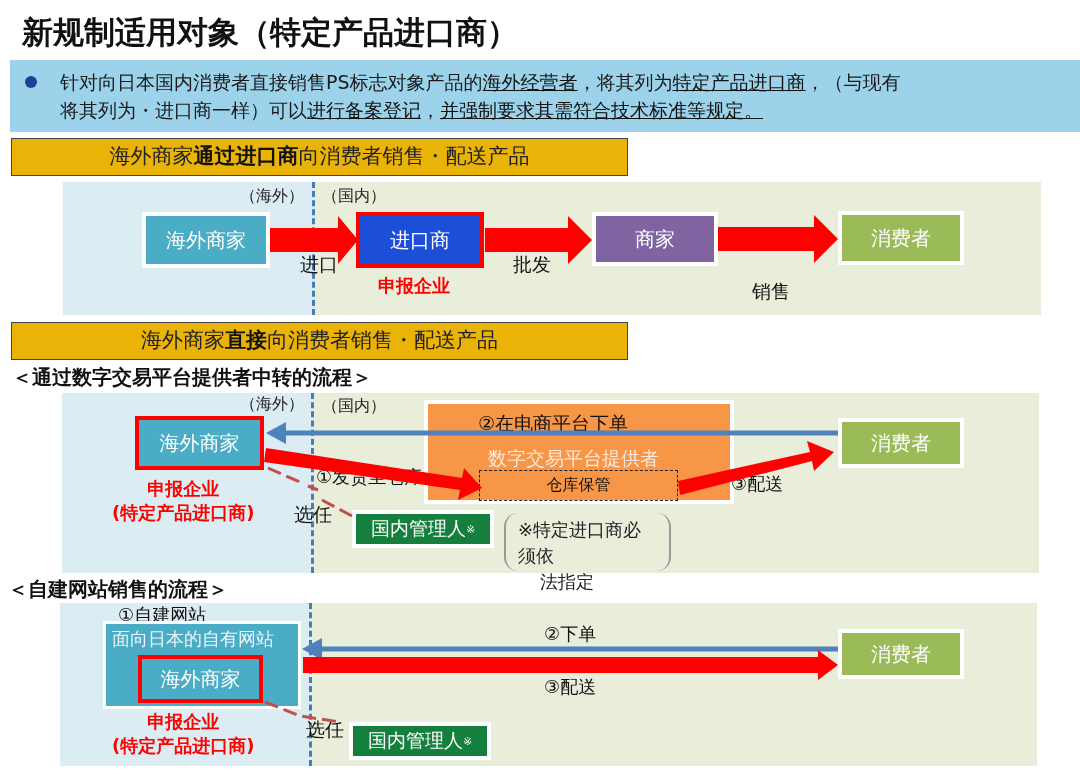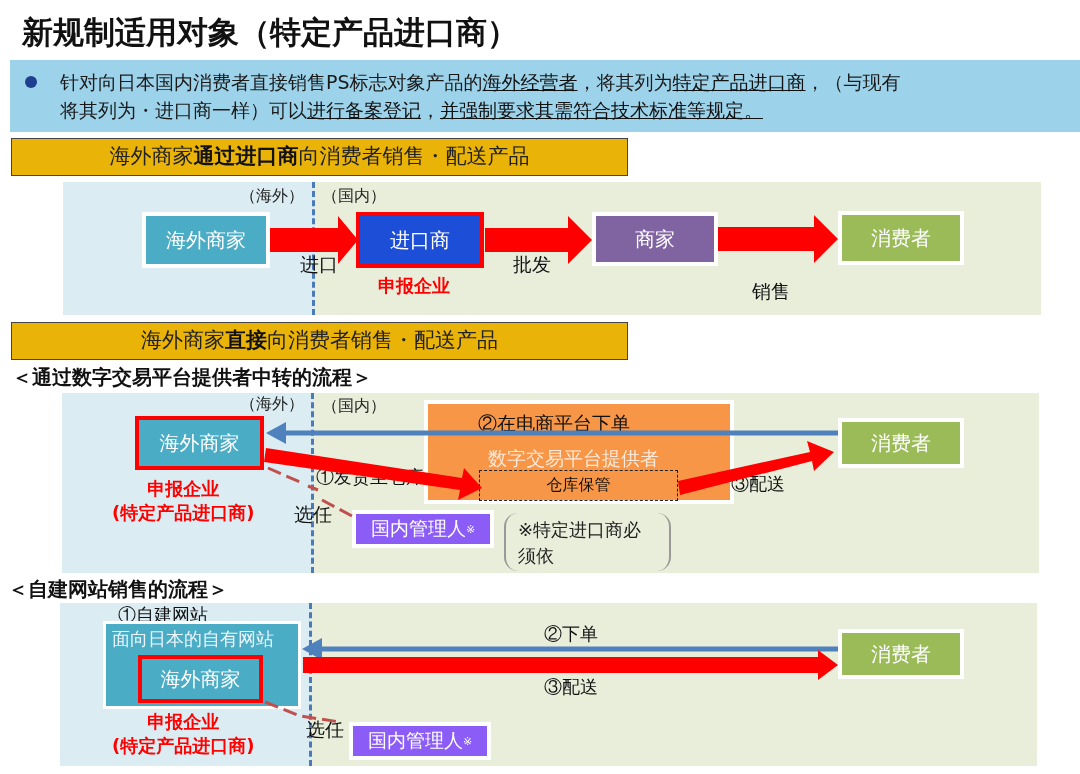--- a/index.html
+++ b/index.html
@@ -16,22 +16,22 @@
   .panel-left { background: #dbecf2; }
   .panel-right { background: #e9eedb; }
   .divider { border-left: 3px dashed #4a7ab8; width: 0; }
   .region-label { font-size: 16px; color: #222; white-space: nowrap; }
   .node { color: #fff; font-size: 20px; display: flex; align-items: center; justify-content: center; border: 4px solid #fff; white-space: nowrap; }
   .node.teal { background: #4bacc6; }
   .node.blue { background: #1d4ed8; }
   .node.purple { background: #8064a2; }
   .node.green { background: #9bbb59; }
   .node.red-outline { border: 4px solid #ff0000; }
-  .node.mgr { background: #8b5cf6; font-size: 19px; }
-  .edge-label { font-size: 19px; color: #111; white-space: nowrap; font-family: Liberation Serif, serif; }
+  .node.mgr { background: #15803d; font-size: 19px; }
+  .edge-label { font-size: 19px; color: #111; white-space: nowrap; }
   .red-label { color: #ff0000; font-weight: bold; font-size: 18px; text-align: center; white-space: nowrap; line-height: 24px; }
   .sub-heading { font-size: 20px; font-weight: bold; color: #111; white-space: nowrap; }
   .orange-box { background: #f79646; border: 4px solid #fff; }
   .note { border-left: 2px solid #999; border-right: 2px solid #999; border-radius: 14px; font-size: 18px; color: #222; padding: 4px 12px; line-height: 26px; }
   svg.overlay { position: absolute; left: 0; top: 0; }
 </style>
 </head>
 <body>
 
 <div class="abs title">新规制适用对象（特定产品进口商）</div>
@@ -90,20 +90,21 @@
 <div class="abs edge-label" style="left:294px; top:502px;">选任</div>
 <div class="abs edge-label" style="left:316px; top:465px; font-size:18px;">①发货至仓库</div>
 <div class="abs edge-label" style="left:731px; top:472px; font-size:18px;">③配送</div>
 
 <div class="abs node mgr" style="left:352px; top:510px; width:142px; height:38px;">
   <span>国内管理人</span>
     <sup style="font-size:11px;">※</sup>
 </div>
 <div class="abs note" style="left:504px; top:513px; width:167px; height:58px;">
   <div>※特定进口商必须依</div>
+  <div style="padding-left:22px;">法指定</div>
 </div>
 
 <div class="abs sub-heading" style="left:8px; top:576px;">＜自建网站销售的流程＞</div>
 <div class="abs panel-left" style="left:60px; top:603px; width:252px; height:163px;"></div>
 <div class="abs panel-right" style="left:312px; top:603px; width:725px; height:163px;"></div>
 <div class="abs divider" style="left:309px; top:603px; height:163px;"></div>
 
 <div class="abs edge-label" style="left:118px; top:603px; font-size:18px;">①自建网站</div>
 <div class="abs" style="left:103px; top:621px; width:198px; height:88px; background:#4bacc6; border:3px solid #fff;"></div>
 <div class="abs" style="left:112px; top:627px; font-size:18px; color:#eaf6fb; white-space:nowrap;">面向日本的自有网站</div>

